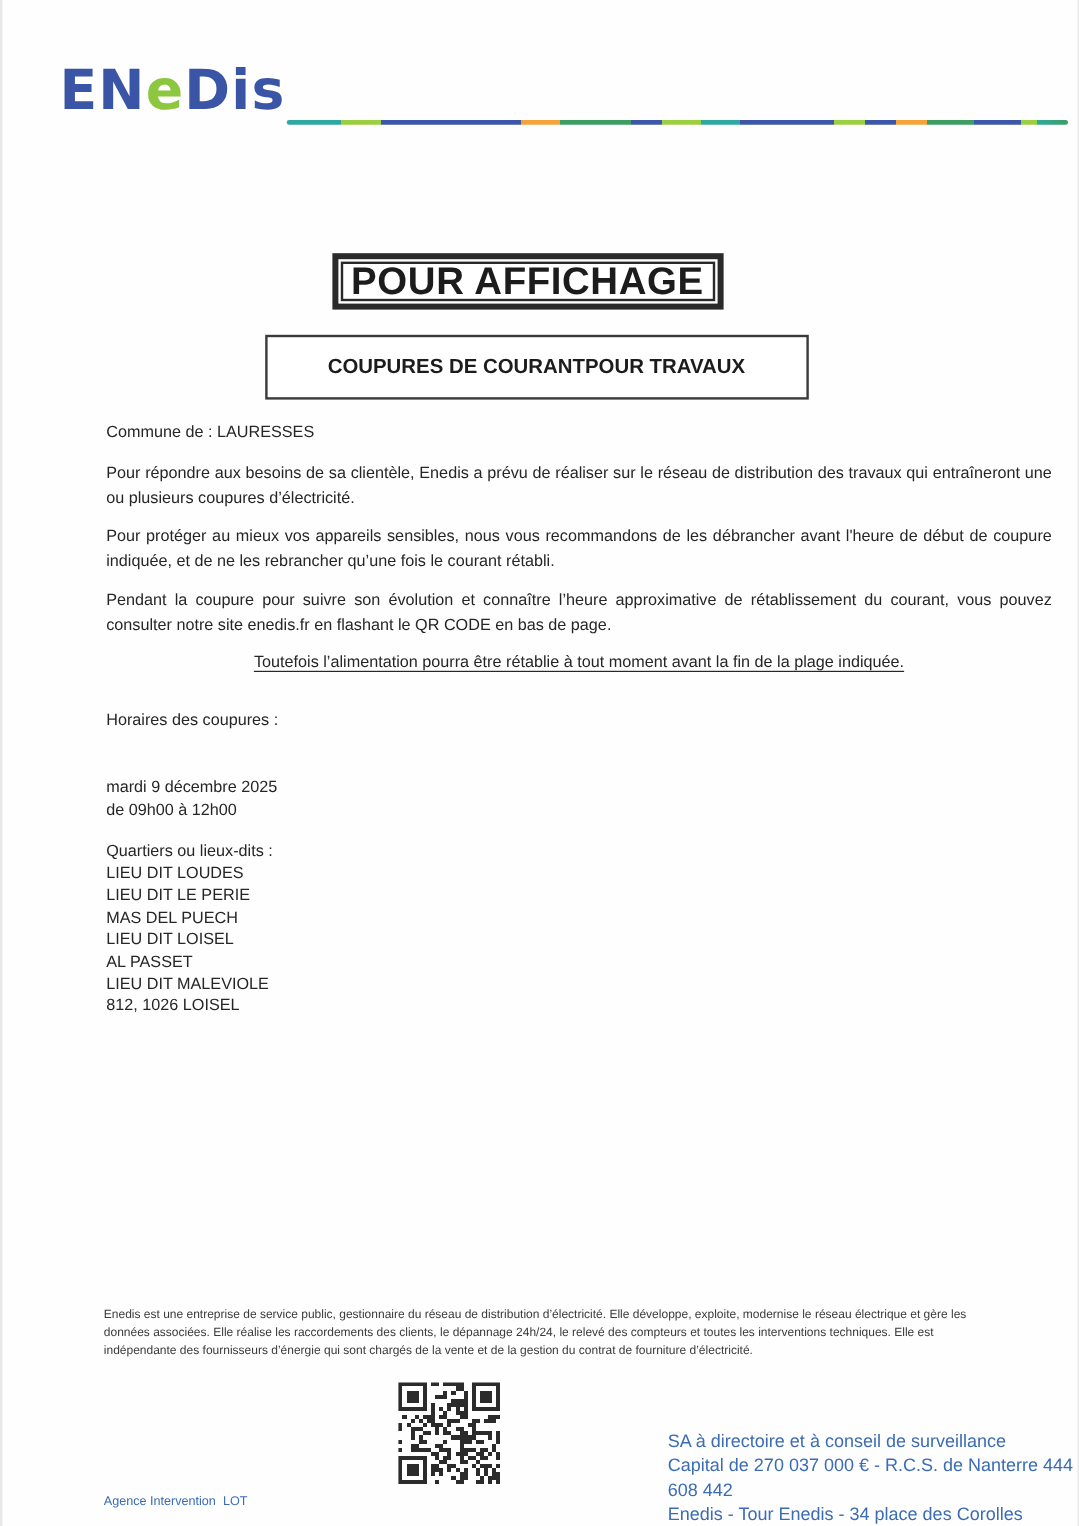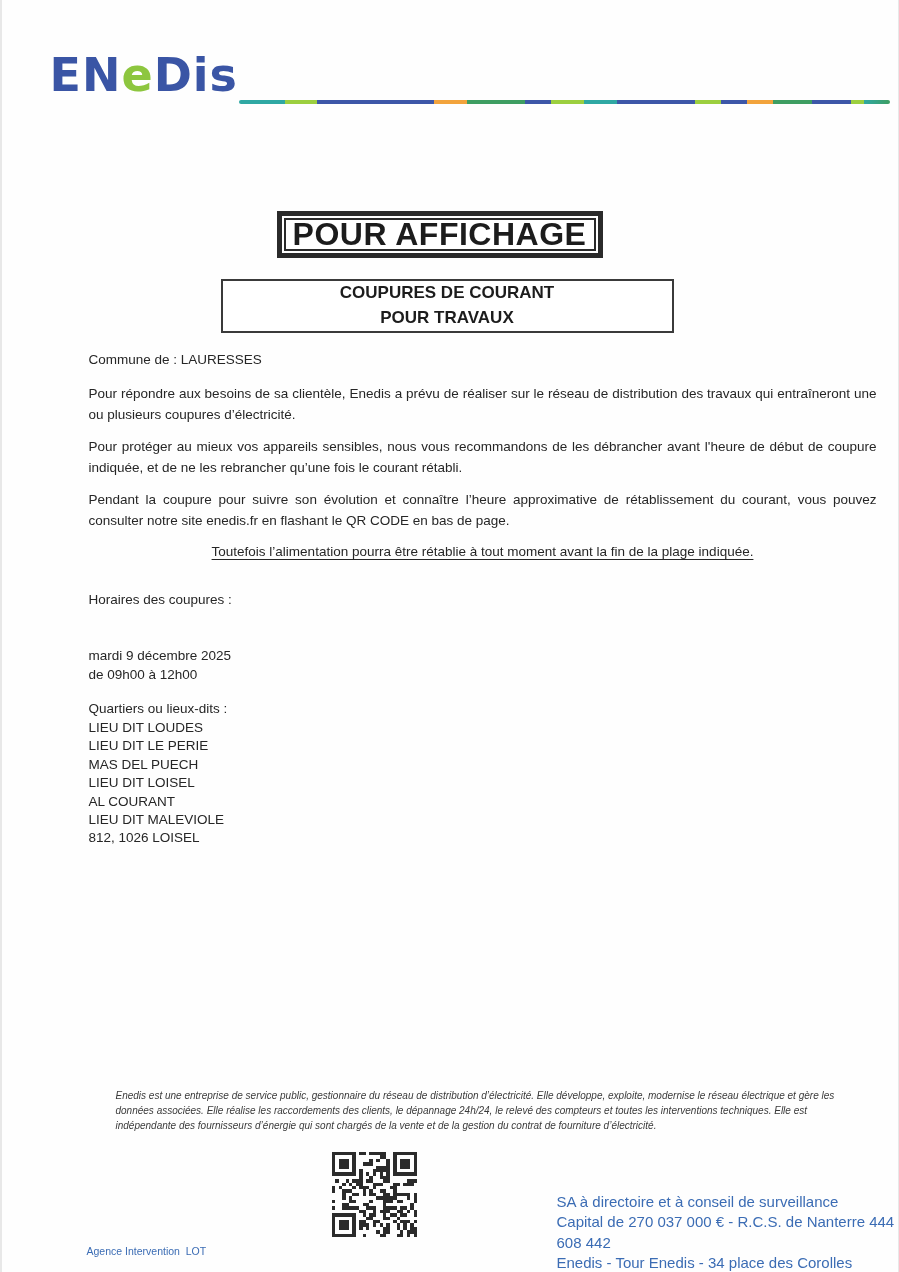--- a/index.html
+++ b/index.html
@@ -81,21 +81,21 @@
   }
   .subject-box {
     position: absolute;
     left: 219px;
     top: 279px;
     width: 453px;
     height: 54px;
     border: 2px solid #3a3a3a;
     background: #fff;
     display: flex;
-    flex-direction: column;
+    flex-direction: row;
     align-items: center;
     justify-content: center;
     font-size: 17px;
     font-weight: bold;
     line-height: 1.45;
     color: #1c1c1c;
   }
 
   
   .letter-body {
@@ -120,24 +120,22 @@
   .date-block { line-height: 1.4; margin-bottom: 15px; }
   .places-block { line-height: 1.37; }
 
   
   .legal {
     position: absolute;
     left: 85px;
     top: 1088px;
     width: 732px;
     font-size: 10px;
-    font-style: italic;
     line-height: 1.5;
     color: #3a3a3a;
-    margin-left: 29px;
   }
   .qr {
     position: absolute;
     left: 330px;
     top: 1152px;
     width: 85px;
     height: 85px;
   }
   .agency {
     position: absolute;
@@ -185,21 +183,21 @@
     <div class="date-block">
       <div>mardi 9 décembre 2025</div>
       <div>de 09h00 à 12h00</div>
     </div>
     <div class="places-block">
       <div>Quartiers ou lieux-dits :</div>
       <div>LIEU DIT LOUDES</div>
       <div>LIEU DIT LE PERIE</div>
       <div>MAS DEL PUECH</div>
       <div>LIEU DIT LOISEL</div>
-      <div>AL COURANT</div>
+      <div>AL PASSET</div>
       <div>LIEU DIT MALEVIOLE</div>
       <div>812, 1026 LOISEL</div>
     </div>
   </div>
 
   <p class="legal">Enedis est une entreprise de service public, gestionnaire du réseau de distribution d’électricité. Elle développe, exploite, modernise le réseau électrique et gère les données associées. Elle réalise les raccordements des clients, le dépannage 24h/24, le relevé des compteurs et toutes les interventions techniques. Elle est indépendante des fournisseurs d’énergie qui sont chargés de la vente et de la gestion du contrat de fourniture d’électricité.</p>
 
   <svg class="qr" id="qr-svg" viewBox="0 0 25 25" shape-rendering="crispEdges">
       <rect x="0" y="0" width="1" height="1" fill="#2b2b2b"></rect>
       <rect x="1" y="0" width="1" height="1" fill="#2b2b2b"></rect>

